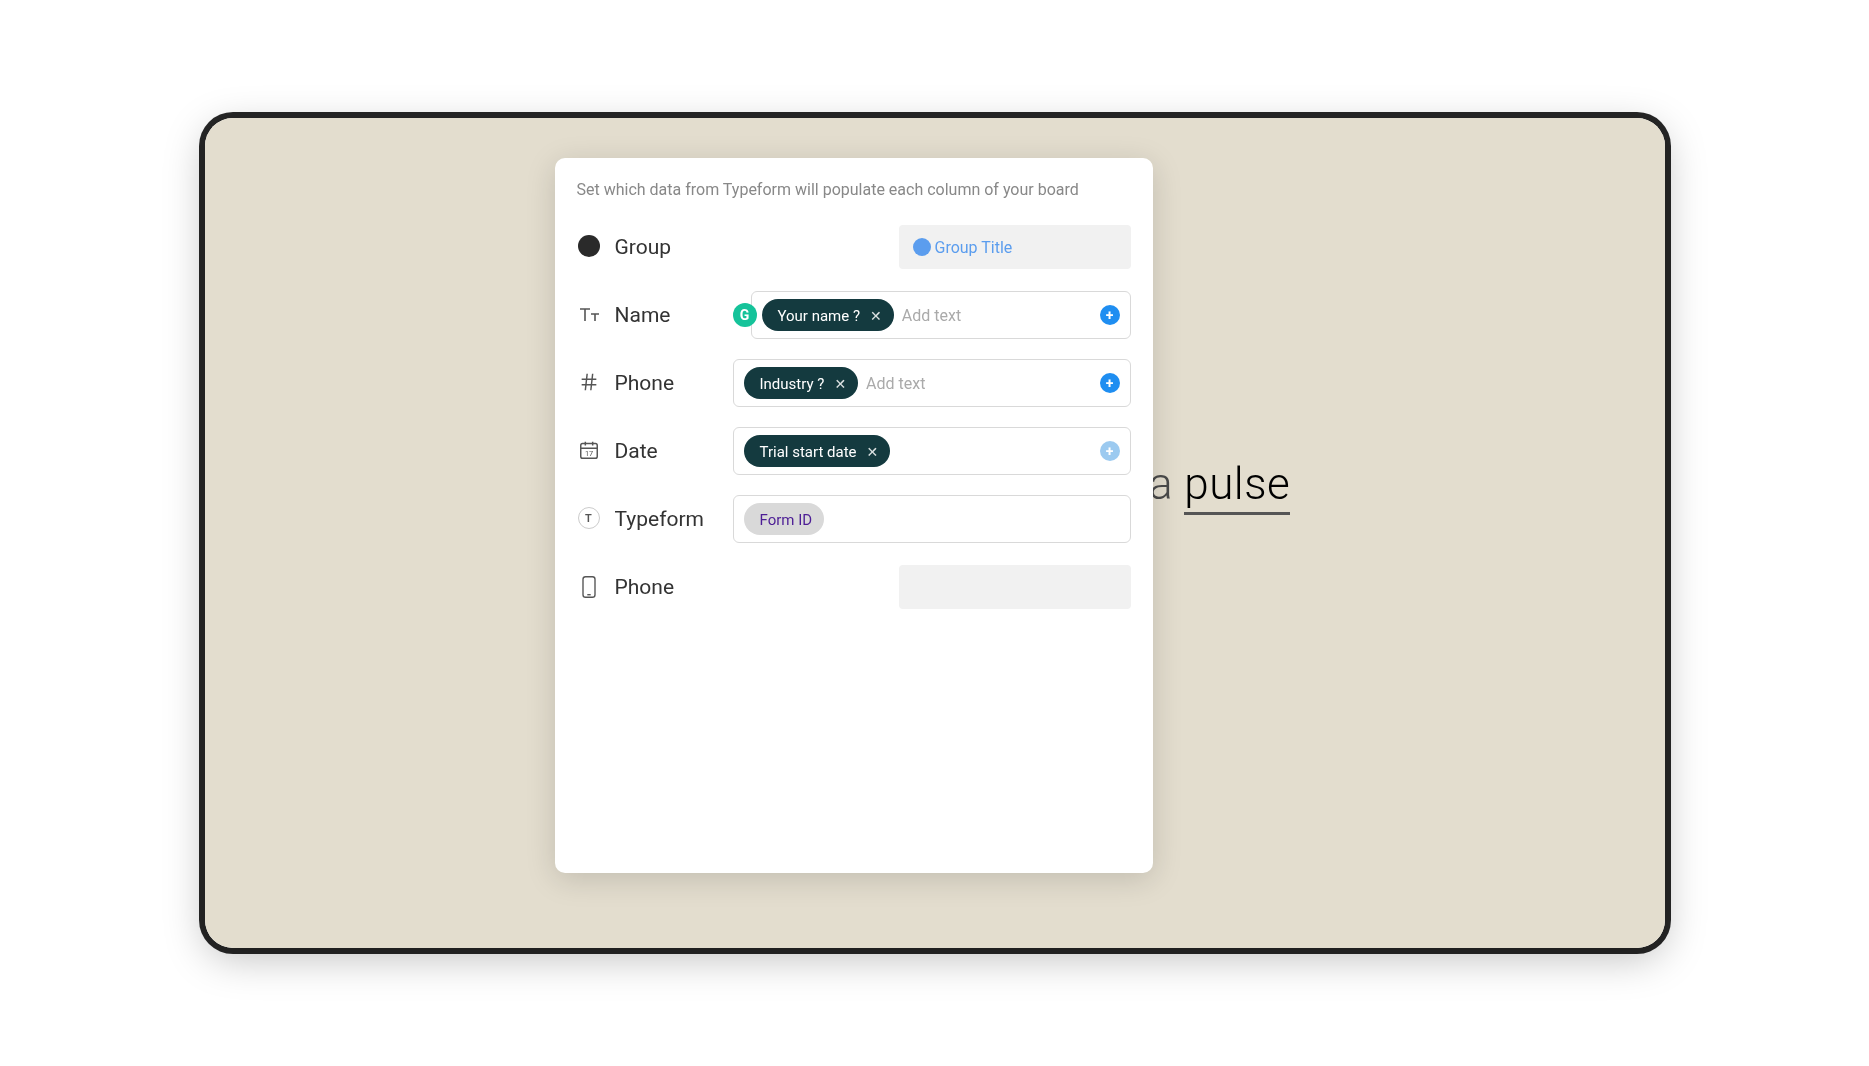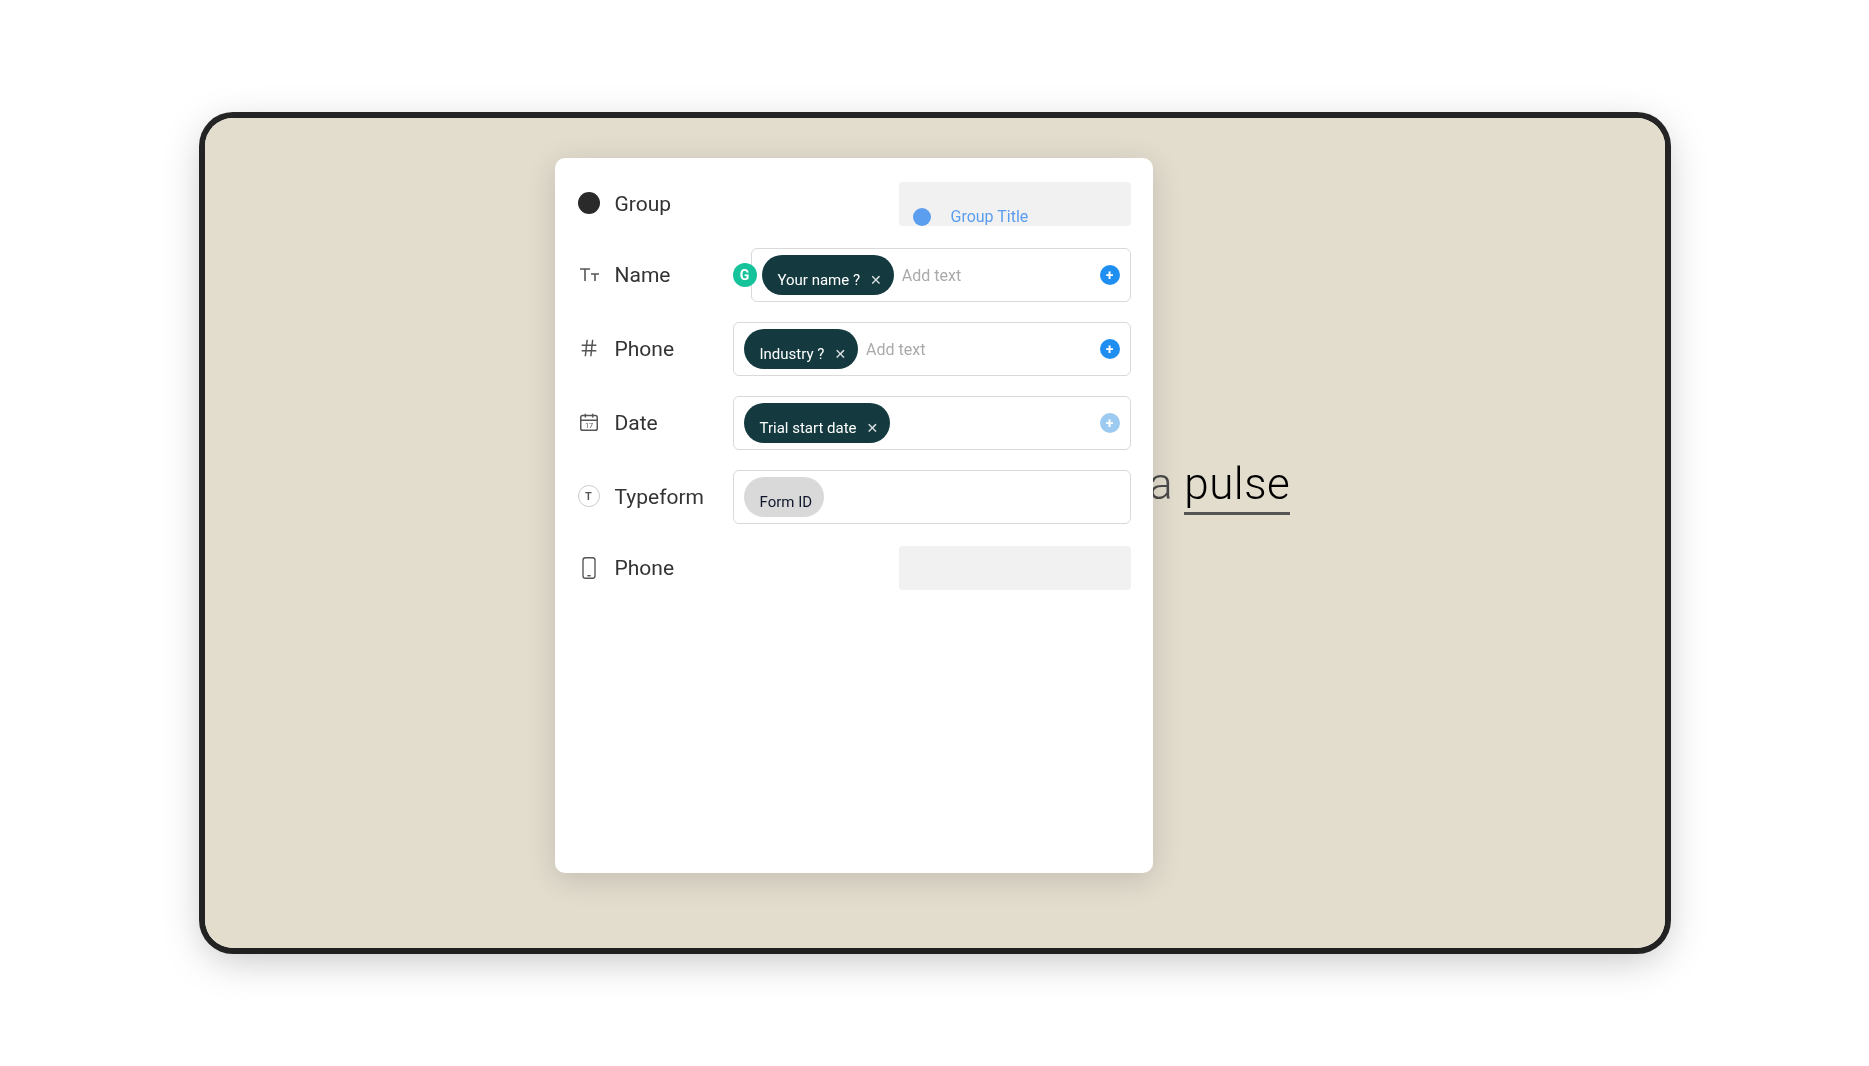--- a/index.html
+++ b/index.html
@@ -87,22 +87,22 @@
     align-items: center;
   }
   
   .group-title-box {
     margin-left: auto;
     width: 232px;
     height: 44px;
     background: #f1f1f1;
     border-radius: 4px;
     display: flex;
-    align-items: flex-end;
-    gap: 20px;
+    align-items: center;
+    gap: 4px;
     padding: 0 14px;
   }
   .group-title-dot {
     width: 18px;
     height: 18px;
     border-radius: 50%;
     background: #5b9dee;
   }
   .group-title-text {
     color: #5b9dee;
@@ -134,30 +134,30 @@
     display: flex;
     align-items: center;
     padding: 6px 10px;
     gap: 8px;
     position: relative;
   }
   .pill {
     background: #143a3f;
     color: #fff;
     border-radius: 999px;
-    padding: 16px 12px 6px 16px;
+    padding: 8px 12px 6px 16px;
     display: flex;
     align-items: center;
     gap: 10px;
     font-size: 15px;
     justify-content: space-between;
   }
   .pill.disabled {
     background: #d9d9d9;
-    color: #0f172a;
+    color: #4c1d95;
   }
   .pill-x {
     font-size: 14px;
     cursor: pointer;
     opacity: 0.85;
   }
   .field-placeholder {
     color: #aaa;
     font-size: 16px;
     flex: 1;
@@ -214,20 +214,21 @@
 <body>
 
 <div class="outer-frame">
   <div class="beige-bg">
     <div class="bg-text">
       <span style="margin-left:580px;">e a </span><span class="pulse">pulse</span>
     </div>
   </div>
 
   <div class="panel">
+    <div class="panel-desc">Set which data from Typeform will populate each column of your board</div>
 
     <div class="row">
       <div class="row-left">
         <div class="row-icon">
           <div class="dark-dot"></div>
         </div>
         <div class="row-label">Group</div>
       </div>
       <div class="row-right">
         <div class="group-title-box">

